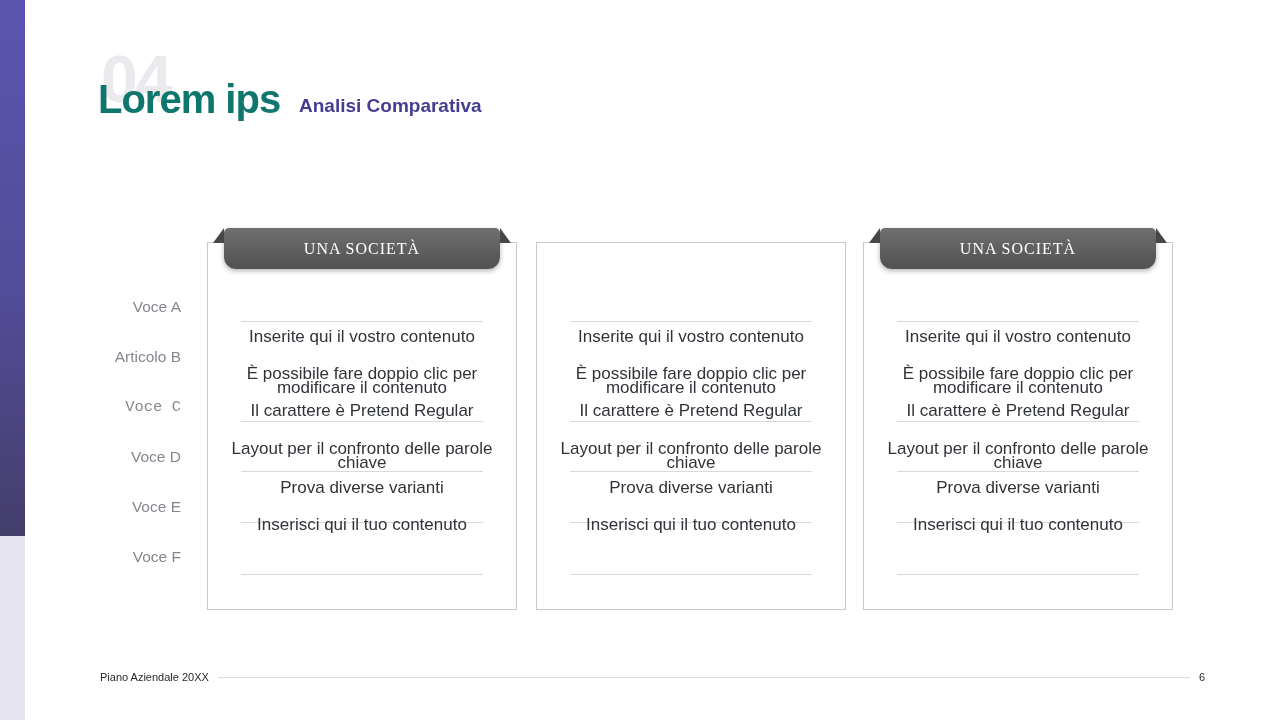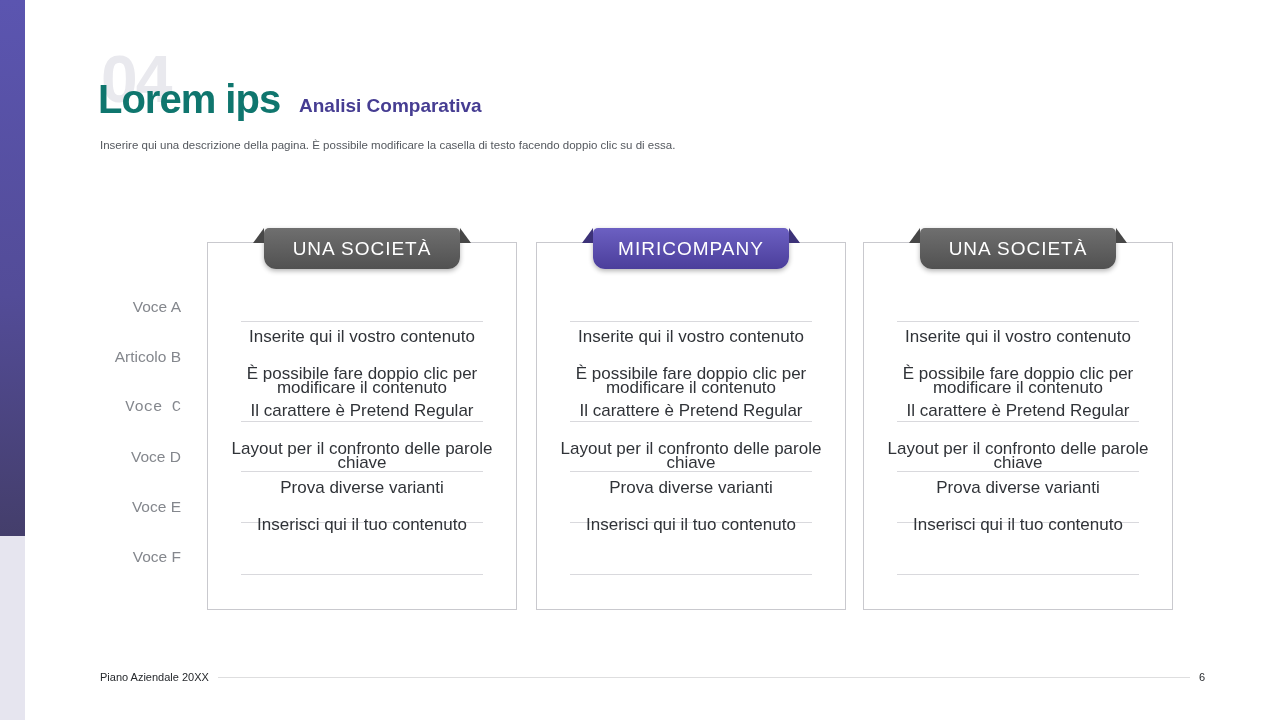--- a/index.html
+++ b/index.html
@@ -48,25 +48,26 @@
     text-align:right; font-size:15.5px; color:#84878d; line-height:20px;
   }
 
   
   .card {
     position:absolute; top:242px; width:310px; height:368px;
     background:#ffffff; border:1px solid #c9c9ce;
   }
   .ribbon {
     position:absolute; top:-15px; left:50%; transform:translateX(-50%);
-    width:196px; height:41px; z-index:2;
+    width:276px; height:41px; z-index:2;
     display:flex; align-items:center; justify-content:center;
-    color:#ffffff; font-size:19px; font-weight:500; letter-spacing:1px;
+    color:#ffffff; font-size:16px; font-weight:500; letter-spacing:1px;
     border-radius:5px 5px 12px 12px;
     box-shadow:0 2px 5px rgba(0,0,0,0.30);
+    font-family:Liberation Serif, serif;
   }
   .ribbon.gray   { background:linear-gradient(180deg,#6f6f6f 0%,#515151 100%); }
   .ribbon.purple { background:linear-gradient(180deg,#6c60c2 0%,#4b3e9b 100%); }
   .ribbon::before, .ribbon::after {
     content:""; position:absolute; top:0; width:11px; height:15px;
   }
   .ribbon::before { left:-11px;  clip-path:polygon(100% 0, 100% 100%, 0 100%); }
   .ribbon::after  { right:-11px; clip-path:polygon(0 0, 0 100%, 100% 100%); }
   .ribbon.gray::before,  .ribbon.gray::after   { background:#474747; }
   .ribbon.purple::before,.ribbon.purple::after { background:#3c3278; }
@@ -101,21 +102,20 @@
 </head>
 <body>
 
 <div class="strip-top"></div>
 <div class="strip-bottom"></div>
 
 <div class="chapter-number">04</div>
 <h1 class="page-title">Lorem ips</h1>
 <div class="page-subtitle">Analisi Comparativa</div>
 <div class="page-description">
-  <div>Inserire qui una descrizione della pagina. È possibile modificare la casella di testo facendo doppio clic su di essa.</div>
 </div>
 
 <div class="row-label" style="top:297px;">Voce A</div>
 <div class="row-label" style="top:347px;">Articolo B</div>
 <div class="row-label" style="top:397px;font-family:Liberation Mono, monospace;">Voce C</div>
 <div class="row-label" style="top:447px;">Voce D</div>
 <div class="row-label" style="top:497px;">Voce E</div>
 <div class="row-label" style="top:547px;">Voce F</div>
 
 <div class="card" style="left:207px;">
@@ -127,21 +127,20 @@
   <div class="hline l5"></div>
   <div class="crow r0">Inserite qui il vostro contenuto</div>
   <div class="crow r1">È possibile fare doppio clic per modificare il contenuto</div>
   <div class="crow r2">Il carattere è Pretend Regular</div>
   <div class="crow r3">Layout per il confronto delle parole chiave</div>
   <div class="crow r4">Prova diverse varianti</div>
   <div class="crow r5">Inserisci qui il tuo contenuto</div>
 </div>
 
 <div class="card" style="left:536px;">
-  <div class="ribbon purple">MIRICOMPANY</div>
   <div class="hline l1"></div>
   <div class="hline l2"></div>
   <div class="hline l3"></div>
   <div class="hline l4"></div>
   <div class="hline l5"></div>
   <div class="crow r0">Inserite qui il vostro contenuto</div>
   <div class="crow r1">È possibile fare doppio clic per modificare il contenuto</div>
   <div class="crow r2">Il carattere è Pretend Regular</div>
   <div class="crow r3">Layout per il confronto delle parole chiave</div>
   <div class="crow r4">Prova diverse varianti</div>

